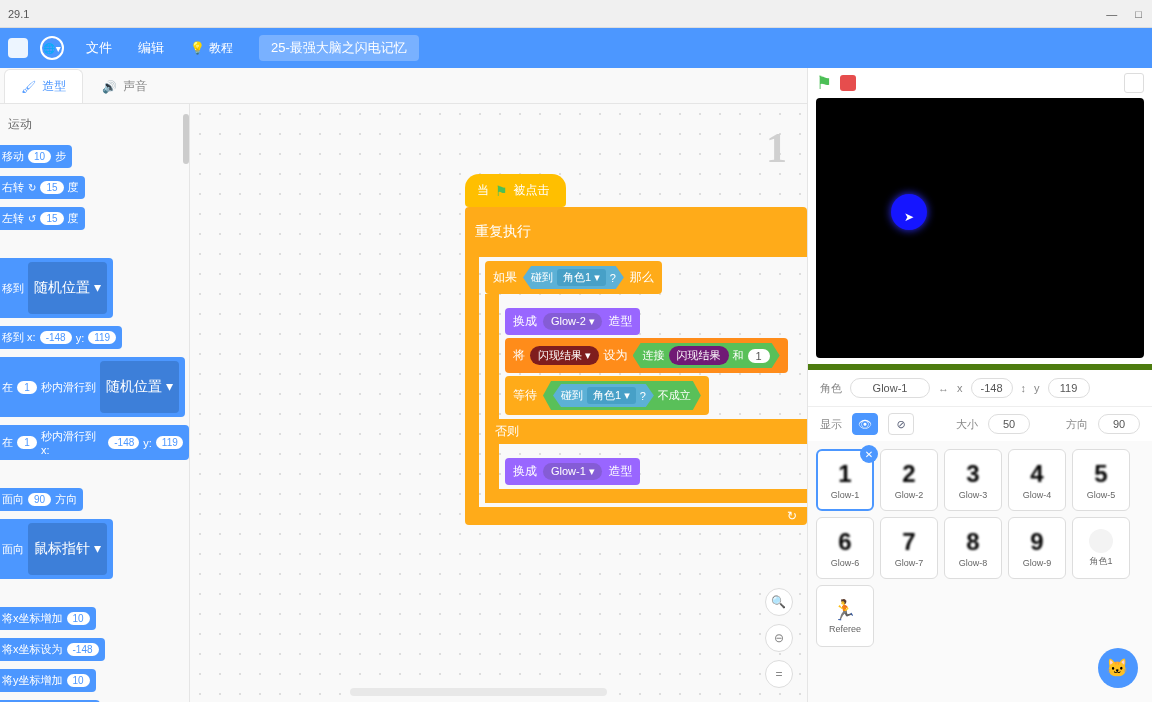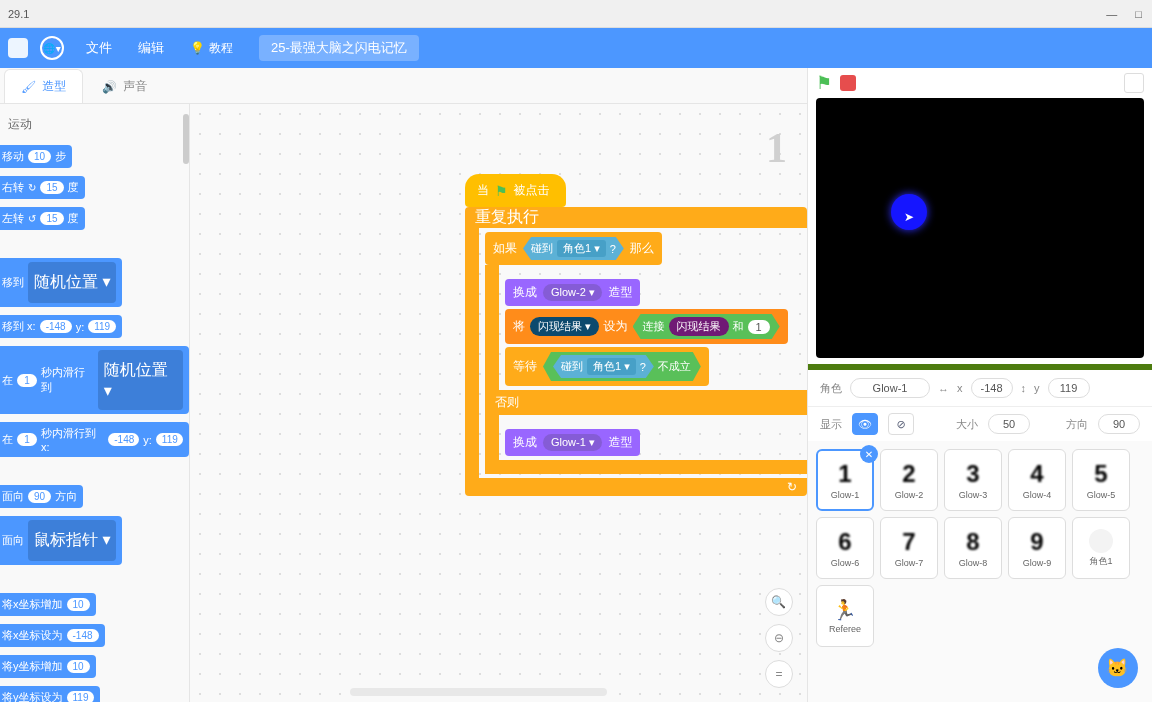--- a/index.html
+++ b/index.html
@@ -18,41 +18,41 @@
 .tab{padding:8px 16px;display:flex;align-items:center;gap:6px;color:#888;border:1px solid transparent;border-bottom:none;border-radius:6px 6px 0 0;cursor:pointer}
 .tab.active{background:#fff;border-color:#e5e5e5;color:#4c97ff}
 .workarea{flex:1;display:flex;min-height:0}
 .palette{width:190px;background:#f9f9f9;border-right:1px solid #e5e5e5;padding:8px 0 8px 0;overflow:hidden;position:relative}
 .palette::after{content:"";position:absolute;right:0;top:10px;width:6px;height:50px;background:#ccc;border-radius:3px}
 .cat{font-size:12px;color:#666;padding:4px 8px}
 .pblock{margin:8px 0 6px 0;display:flex;align-items:center}
 .blk{background:#4c97ff;color:#fff;border-radius:4px;padding:4px 6px;display:inline-flex;align-items:center;gap:4px;font-size:11px;position:relative;margin-left:-4px}
 .blk::before{content:"";position:absolute;left:-8px;top:0;width:8px;height:100%;background:#4c97ff;border-radius:4px 0 0 4px}
 .pill{background:#fff;color:#4c97ff;border-radius:10px;padding:1px 6px;font-size:10px;min-width:20px;text-align:center}
-.dpill{background:#3d7fd9;color:#fff;border-radius:4px;padding:10px 6px;font-size:16px}
+.dpill{background:#3d7fd9;color:#fff;border-radius:4px;padding:17px 6px;font-size:14px}
 .rturn,.lturn{font-size:10px}
 .canvas{flex:1;background:#f9f9f9;position:relative;background-image:radial-gradient(#ddd 1px,transparent 1px);background-size:20px 20px;background-position:0 0}
 .watermark{position:absolute;right:20px;top:20px;font-size:42px;color:#d0d0d0;font-weight:bold;font-family:serif}
 .stage-controls{position:absolute;right:14px;bottom:14px;display:flex;flex-direction:column;gap:8px}
 .ctrl-btn{width:28px;height:28px;border:1px solid #ddd;border-radius:50%;background:#fff;display:flex;align-items:center;justify-content:center;color:#888;cursor:pointer}
 .script{position:absolute;left:275px;top:70px}
 .hat{background:#ffbf00;color:#fff;border-radius:14px 14px 4px 4px;padding:8px 16px 8px 12px;display:inline-flex;align-items:center;gap:6px;font-size:12px}
 .flag{color:#4cbf56;font-size:14px}
-.loophead{background:#ffab19;color:#fff;padding:0 10px;border-radius:4px 4px 0 0;font-size:16px}
+.loophead{background:#ffab19;color:#fff;padding:16px 10px;border-radius:4px 4px 0 0;font-size:14px}
 .loopbody{border-left:14px solid #ffab19;padding:4px 0 4px 6px}
 .loopfoot{background:#ffab19;height:18px;border-radius:0 0 4px 4px;display:flex;justify-content:flex-end;align-items:center;padding-right:10px;min-width:90px}
 .looparrow{color:#fff;font-size:12px}
 .hexcond{background:#59c059;color:#fff;padding:3px 10px;display:inline-flex;align-items:center;gap:4px;clip-path:polygon(8px 0,calc(100% - 8px) 0,100% 50%,calc(100% - 8px) 100%,8px 100%,0 50%);font-size:11px}
 .sensehex{background:#5cb1d6;color:#fff;padding:3px 8px;display:inline-flex;align-items:center;gap:4px;clip-path:polygon(8px 0,calc(100% - 8px) 0,100% 50%,calc(100% - 8px) 100%,8px 100%,0 50%);font-size:11px}
 .sensesel{background:#47a0c7;padding:1px 6px;border-radius:3px}
 .ifrow{background:#ffab19;color:#fff;padding:5px 8px;display:inline-flex;align-items:center;gap:6px;border-radius:4px;font-size:12px}
 .looks{background:#9966ff;color:#fff;padding:5px 8px;display:inline-flex;align-items:center;gap:6px;border-radius:4px;font-size:12px;margin-top:10px}
 .lookssel{background:#855cd6;padding:2px 8px;border-radius:10px;font-size:11px}
 .datab{background:#ff8c1a;color:#fff;padding:5px 8px;display:inline-flex;align-items:center;gap:5px;border-radius:4px;font-size:12px;margin-top:3px}
-.datasel{background:#0c4a6e;padding:2px 8px;border-radius:10px;font-size:11px}
+.datasel{background:#7f1d1d;padding:2px 8px;border-radius:10px;font-size:11px}
 .oppill{background:#701a75;color:#fff;padding:2px 8px;border-radius:10px;font-size:11px}
 .whitepill{background:#fff;color:#555;border-radius:10px;padding:1px 8px;font-size:11px;min-width:18px;text-align:center}
 .elsebar{background:#ffab19;color:#fff;padding:4px 10px;font-size:12px;min-width:60px}
 .right{width:345px;display:flex;flex-direction:column;border-left:1px solid #e5e5e5}
 .stagehead{height:30px;display:flex;align-items:center;padding:0 8px;gap:6px;justify-content:space-between}
 .runflag{color:#4cbf56;font-size:18px;cursor:pointer}
 .stopbtn{width:16px;height:16px;background:#e64d4d;border-radius:3px;cursor:pointer}
 .layoutbtn{width:20px;height:20px;border:1px solid #ddd;border-radius:3px;cursor:pointer}
 .stage{background:#000;height:260px;margin:0 8px;position:relative;border-radius:4px;margin-bottom:6px}
 .ball{position:absolute;width:36px;height:36px;background:#1515ff;border-radius:50%;left:75px;top:96px;box-shadow:0 0 8px #3030ff}

